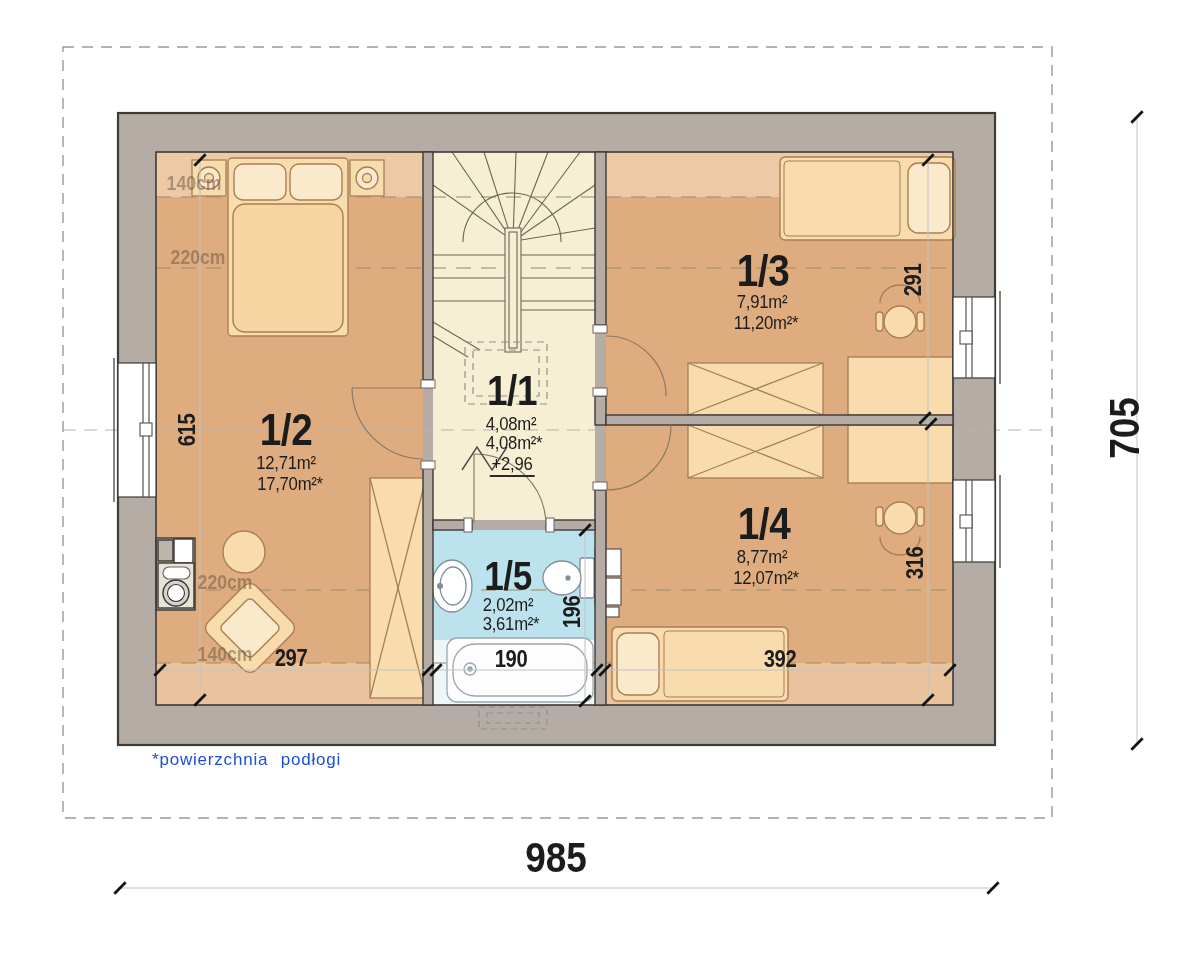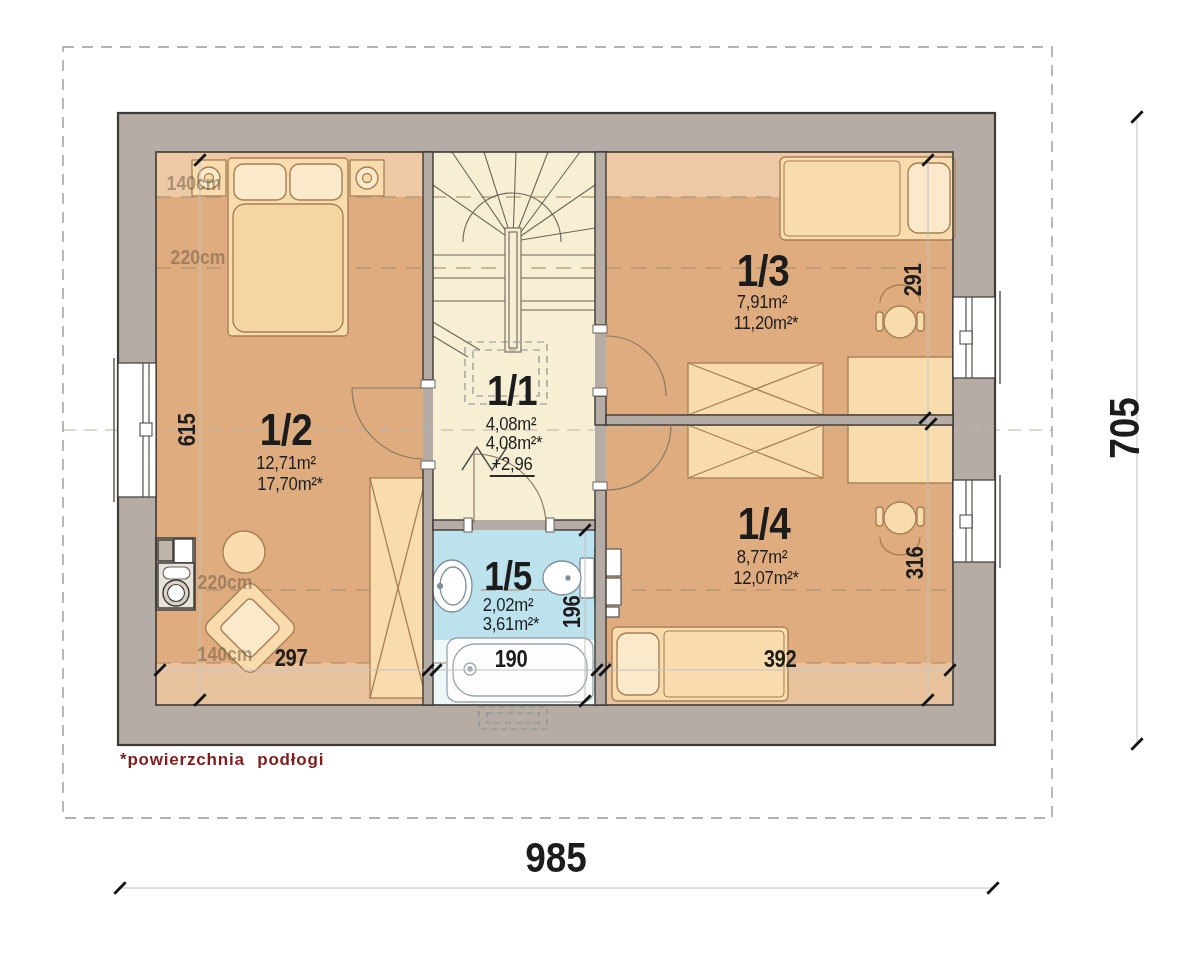--- a/index.html
+++ b/index.html
@@ -9,22 +9,22 @@
   .lbl{position:absolute;transform:translate(-50%,-50%) scaleX(.88);white-space:nowrap;
        color:#1c1c1c;font-weight:700;letter-spacing:-.5px;}
   .room-num{font-size:44px;}
   .room-num-sm{font-size:40px;}
   .area{font-weight:500;font-size:19px;letter-spacing:-.3px;}
   .rot{transform:translate(-50%,-50%) rotate(-90deg) scaleX(.88);}
   .dim{font-size:23px;font-weight:700;}
   .big{font-size:42px;font-weight:600;letter-spacing:0;}
   .hl{font-size:20px;font-weight:600;color:rgba(104,86,62,.5);letter-spacing:0;}
   .level{border-bottom:2px solid #2a2a2a;padding:0 2px 1px 2px;}
-  .footnote{position:absolute;font-size:17px;color:#7f1d1d;font-weight:700;
-            letter-spacing:.8px;word-spacing:7px;}
+  .footnote{position:absolute;font-size:17px;color:#1d4ed8;font-weight:400;
+            letter-spacing:.8px;word-spacing:7px;margin-left:32px;}
 </style>
 </head>
 <body>
 
 <div id="canvas">
 
 <svg id="plan-svg" width="1200" height="957" viewBox="0 0 1200 957">
 
   <g>
     <rect x="118" y="113" width="877" height="632" fill="#b5aca5"></rect>

